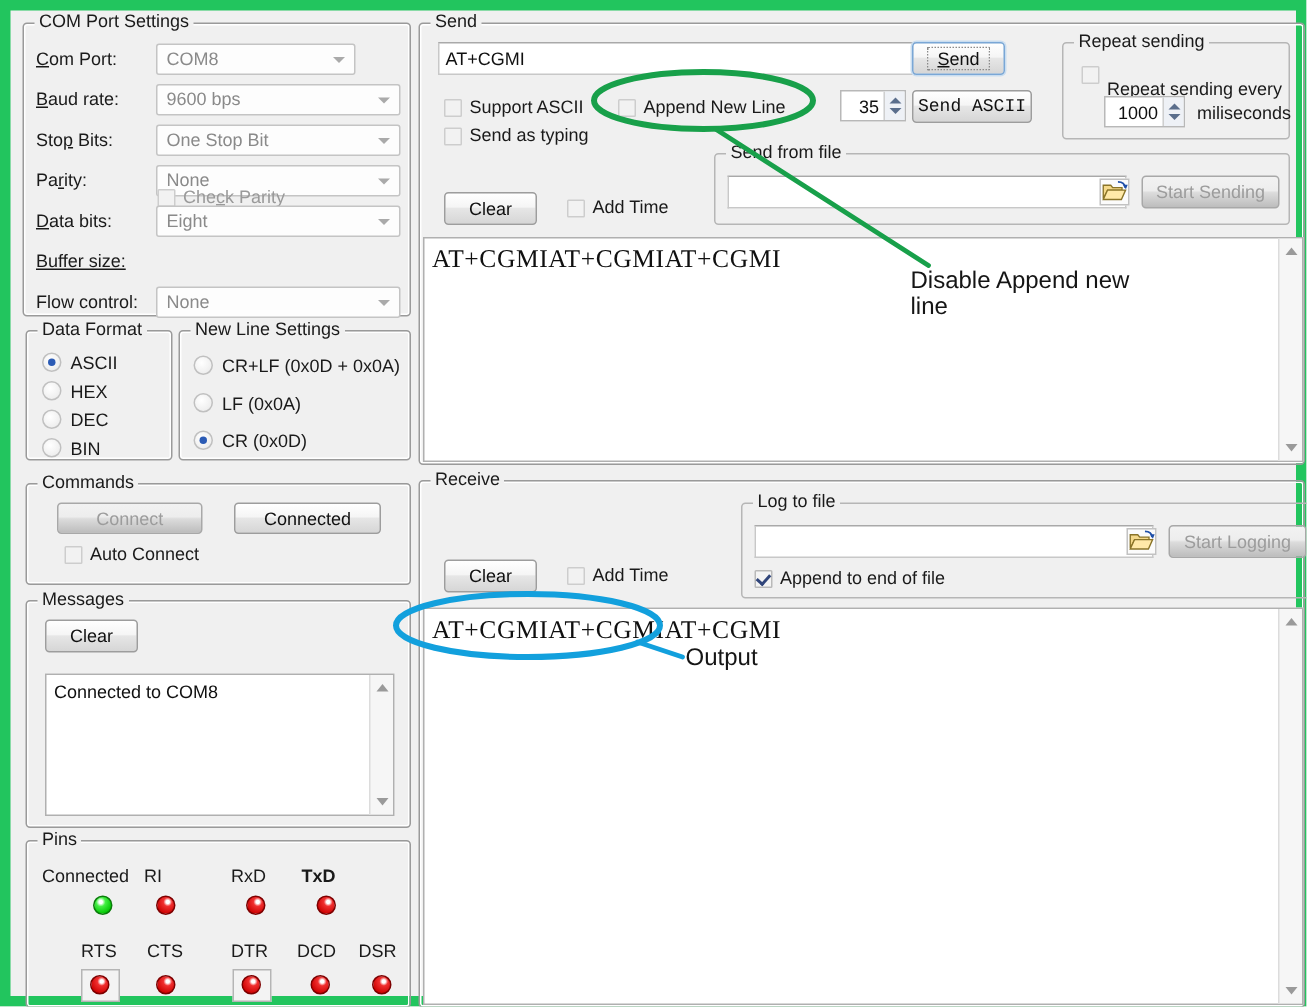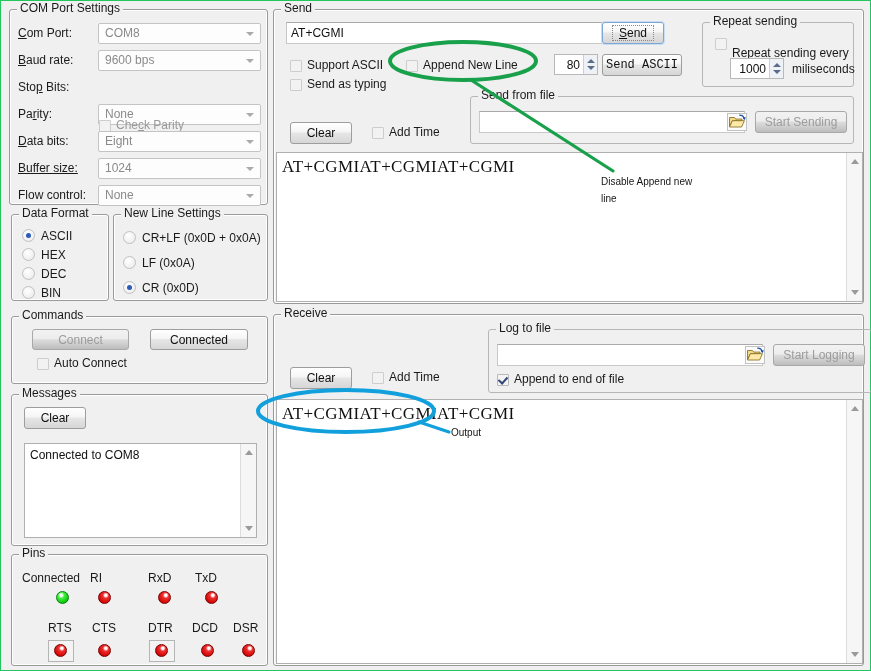--- a/index.html
+++ b/index.html
@@ -7,21 +7,21 @@
     width:871px;height:671px;
     background:#f0f0f0;
     font-family:"Liberation Sans", sans-serif;
     font-size:12px;
     color:#1a1a1a;
     overflow:hidden;
     position:relative;
   }
   #root{
     position:absolute;inset:0;
-    border:1px solid #22c55e;
+    border:7px solid #22c55e;
     box-sizing:border-box;
     background:#f0f0f0;
   }
 
   
   .grp{
     position:absolute;
     border:1px solid #b6b6b6;
     border-radius:3px;
     box-sizing:border-box;
@@ -256,68 +256,68 @@
     width:26px;height:22px;
     border:1px solid #b5b5b5;
     background:#f3f3f3;
   }
 
   
   #anno{position:absolute;inset:0;pointer-events:none;}
   .anno-txt{
     position:absolute;
     font-family:"Liberation Sans", sans-serif;
-    font-size:10px;
+    font-size:16px;
     color:#151515;
     line-height:17px;
     white-space:pre;
   }
 </style>
 </head>
 <body>
 
 <div id="root">
 
   <div class="grp dbl" style="left:8px;top:8px;width:259px;height:196px;">
     <div class="cap">COM Port Settings</div>
 
     <div class="lbl" style="left:8px;top:16px;"><u>C</u>om Port:</div>
-    <div class="combo" style="left:88px;top:13px;width:163px;">
+    <div class="combo" style="left:88px;top:13px;width:133px;">
       <span>COM8</span>
       <span class="arw"></span>
     </div>
 
     <div class="lbl" style="left:8px;top:43px;"><u>B</u>aud rate:</div>
     <div class="combo" style="left:88px;top:40px;width:163px;">
       <span>9600 bps</span>
       <span class="arw"></span>
     </div>
 
     <div class="lbl" style="left:8px;top:70px;">Sto<u>p</u> Bits:</div>
+    <div class="combo" style="left:88px;top:67px;width:163px;">
+      <span>One Stop Bit</span>
+      <span class="arw"></span>
+    </div>
 
     <div class="lbl" style="left:8px;top:97px;">Pa<u>r</u>ity:</div>
     <div class="combo" style="left:88px;top:94px;width:163px;">
       <span>None</span>
       <span class="arw"></span>
     </div>
 
     <div class="cb dim" style="left:89px;top:110px;"></div>
     <div class="lbl" style="left:106px;top:108px;color:#9a9a9a;">Che<u>c</u>k Parity</div>
 
     <div class="lbl" style="left:8px;top:124px;"><u>D</u>ata bits:</div>
     <div class="combo" style="left:88px;top:121px;width:163px;">
       <span>Eight</span>
       <span class="arw"></span>
     </div>
 
     <div class="lbl" style="left:8px;top:151px;text-decoration:underline;">Buffer size:</div>
-    <div class="combo" style="left:88px;top:148px;width:163px;">
-      <span>1024</span>
-      <span class="arw"></span>
-    </div>
 
     <div class="lbl" style="left:8px;top:178px;">Flow control:</div>
     <div class="combo" style="left:88px;top:175px;width:163px;">
       <span>None</span>
       <span class="arw"></span>
     </div>
   </div>
 
   <div class="grp dbl" style="left:10px;top:213px;width:98px;height:87px;padding-left:12px;">
     <div class="cap">Data Format</div>
@@ -372,21 +372,21 @@
 
     <div class="lbl" style="left:10px;top:16px;">Connected</div>
     <div class="led green" style="left:44px;top:36px;"></div>
 
     <div class="lbl" style="left:78px;top:16px;">RI</div>
     <div class="led red" style="left:86px;top:36px;"></div>
 
     <div class="lbl" style="left:136px;top:16px;">RxD</div>
     <div class="led red" style="left:146px;top:36px;"></div>
 
-    <div class="lbl" style="left:183px;top:16px;">TxD</div>
+    <div class="lbl" style="left:183px;top:16px;font-weight:bold;">TxD</div>
     <div class="led red" style="left:193px;top:36px;"></div>
 
     <div class="lbl" style="left:36px;top:66px;">RTS</div>
     <div class="ledbtn" style="left:36px;top:85px;"></div>
     <div class="led red" style="left:42px;top:89px;"></div>
 
     <div class="lbl" style="left:80px;top:66px;">CTS</div>
     <div class="led red" style="left:86px;top:89px;"></div>
 
     <div class="lbl" style="left:136px;top:66px;">DTR</div>
@@ -414,21 +414,21 @@
     <div class="cb dim" style="left:16px;top:50px;"></div>
     <div class="lbl" style="left:33px;top:48px;">Support ASCII</div>
 
     <div class="cb dim" style="left:132px;top:50px;"></div>
     <div class="lbl" style="left:149px;top:48px;">Append New Line</div>
 
     <div class="cb dim" style="left:16px;top:69px;"></div>
     <div class="lbl" style="left:33px;top:67px;">Send as typing</div>
 
     <div class="spin" style="left:280px;top:44px;width:44px;">
-      <span class="val">80</span>
+      <span class="val">35</span>
       <span class="btns"></span>
     </div>
 
     <div class="btn" style="left:328px;top:44px;width:80px;height:22px;font-family:Liberation Mono, monospace;">
       <span>Send ASCII</span>
     </div>
 
     <div class="btn" style="left:16px;top:112px;width:62px;height:22px;">
       <span>Clear</span>
     </div>

